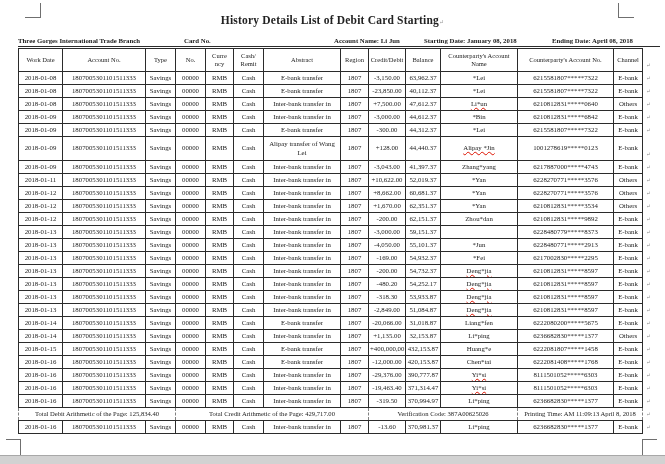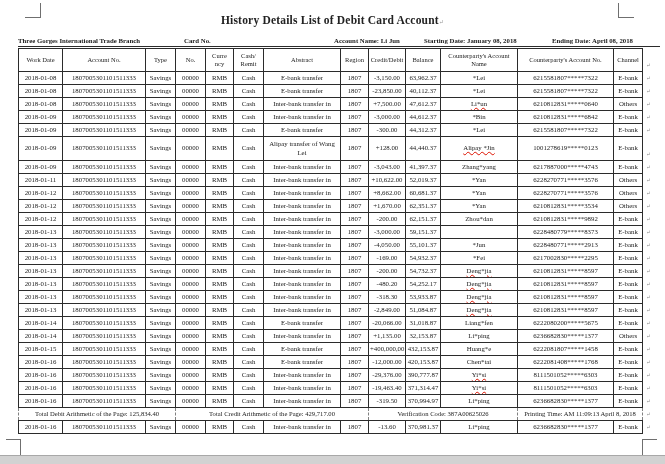--- a/index.html
+++ b/index.html
@@ -54,21 +54,21 @@
 
 <div class="crop" style="left:40px; top:3px; width:1px; height:15px;"></div>
 <div class="crop" style="left:25px; top:17px; width:16px; height:1px;"></div>
 <div class="crop" style="left:618px; top:3px; width:1px; height:15px;"></div>
 <div class="crop" style="left:618px; top:17px; width:16px; height:1px;"></div>
 <div class="crop" style="left:20px; top:439px; width:1px; height:18px;"></div>
 <div class="crop" style="left:6px; top:439px; width:15px; height:1px;"></div>
 <div class="crop" style="left:642px; top:439px; width:1px; height:18px;"></div>
 <div class="crop" style="left:642px; top:439px; width:15px; height:1px;"></div>
 
-<div class="doc-title"><span>History Details List of Debit Card Account</span><span class="title-mark">↵</span></div>
+<div class="doc-title"><span>History Details List of Debit Card Starting</span><span class="title-mark">↵</span></div>
 
 <span class="info-item" style="left:18px;">Three Gorges International Trade Branch</span>
 <span class="info-item" style="left:184px;">Card No.</span>
 <span class="info-item" style="left:334px;">Account Name: Li Jun</span>
 <span class="info-item" style="left:424px;">Starting Date: January 08, 2018</span>
 <span class="info-item" style="left:552px;">Ending Date: April 08, 2018</span>
 <div class="info-rule"></div>
 
 <table id="grid">
   <colgroup>

